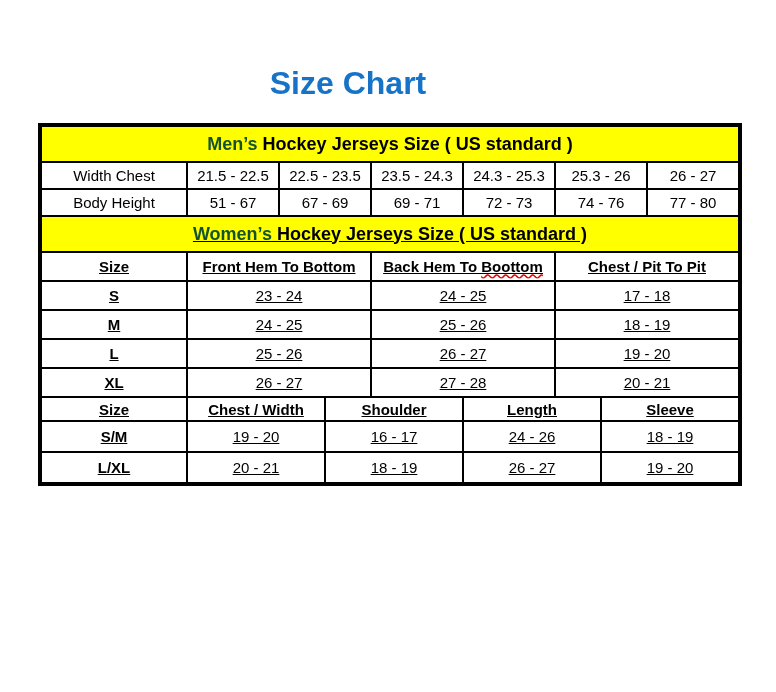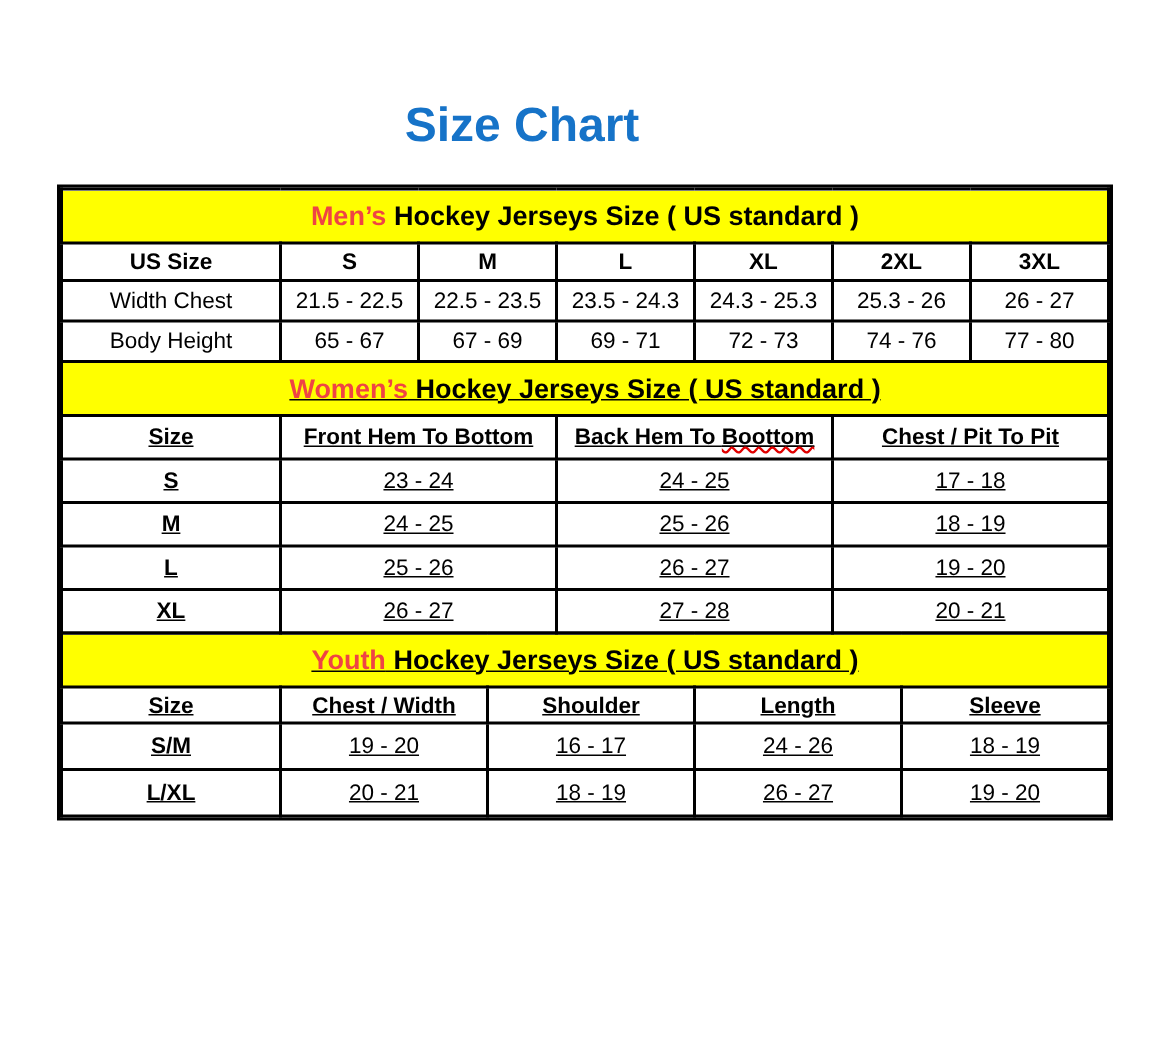--- a/index.html
+++ b/index.html
@@ -21,21 +21,21 @@
     width:100%; border-collapse:collapse; table-layout:fixed;
   }
   table.sec + table.sec { margin-top:-2px;text-decoration:underline; }
   table.sec td {
     border:2px solid #000; text-align:center; vertical-align:middle;
     font-size:15px; padding:0 2px; overflow:hidden; white-space:nowrap;
   }
   tr.band td {
     background:#ffff00; font-weight:bold; font-size:18px; height:34px;
   }
-  tr.band .hl { color:#ef4444; }
+  tr.band .hl { color:#14532d; }
   .b { font-weight:bold; }
   .men-hdr td { height:23px; }
   .men-row td { height:25px; }
   .wom-row td { height:27px; }
   .yth-hdr td { height:22px; }
   .yth-row td { height:29px; }
   col.label-col { width:146px; }
   .typo-underline { text-decoration:underline; text-decoration-skip-ink:none; }
   .typo-squiggle {
     text-decoration-line:underline; text-decoration-style:wavy;
@@ -56,41 +56,32 @@
         <col>
         <col>
         <col>
         <col>
         <col>
     </colgroup>
     <tbody>
         <tr class="band">
       <td colspan="7"><span class="hl">Men’s</span><span> Hockey Jerseys Size ( US standard )</span></td>
     </tr>
-    <tr class="men-hdr">
-      <td class="b">US Size</td>
-      <td class="b">S</td>
-      <td class="b">M</td>
-      <td class="b">L</td>
-      <td class="b">XL</td>
-      <td class="b">2XL</td>
-      <td class="b">3XL</td>
-    </tr>
     <tr class="men-row">
       <td>Width Chest</td>
       <td>21.5 - 22.5</td>
       <td>22.5 - 23.5</td>
       <td>23.5 - 24.3</td>
       <td>24.3 - 25.3</td>
       <td>25.3 - 26</td>
       <td>26 - 27</td>
     </tr>
     <tr class="men-row">
       <td>Body Height</td>
-      <td>65 - 67</td>
+      <td>51 - 67</td>
       <td>67 - 69</td>
       <td>69 - 71</td>
       <td>72 - 73</td>
       <td>74 - 76</td>
       <td>77 - 80</td>
     </tr>
   </tbody>
     </table>
 
   <table class="sec">
@@ -139,23 +130,20 @@
 
   <table class="sec">
     <colgroup>
       <col class="label-col">
         <col>
         <col>
         <col>
         <col>
     </colgroup>
     <tbody>
-        <tr class="band">
-      <td colspan="5"><span class="hl">Youth</span><span> Hockey Jerseys Size ( US standard )</span></td>
-    </tr>
     <tr class="yth-hdr">
       <td class="b">Size</td>
       <td class="b">Chest / Width</td>
       <td class="b">Shoulder</td>
       <td class="b">Length</td>
       <td class="b">Sleeve</td>
     </tr>
     <tr class="yth-row">
       <td class="b">S/M</td>
       <td>19 - 20</td>

